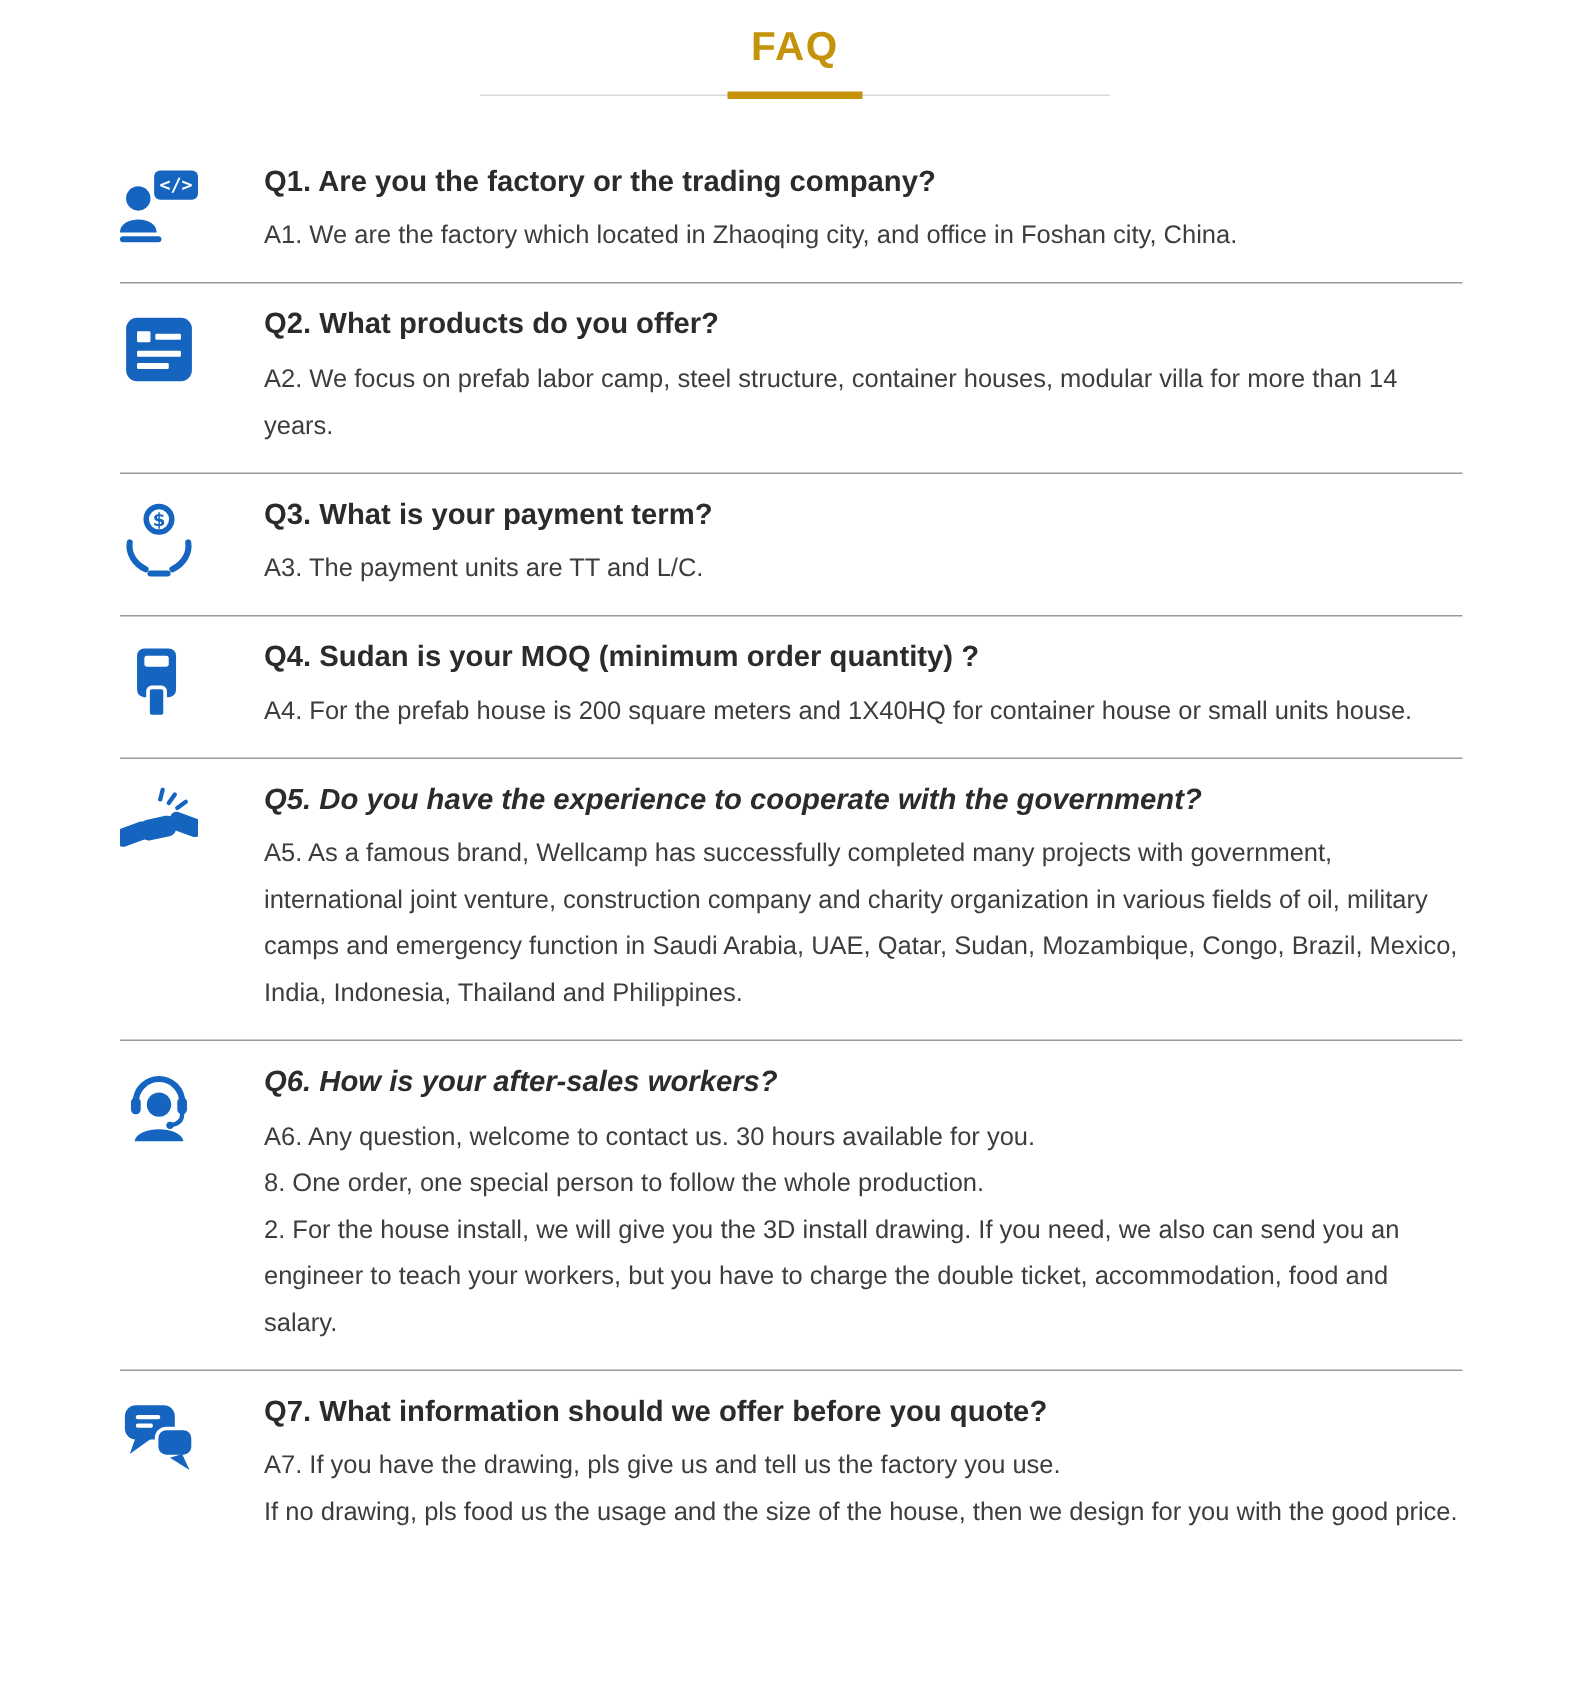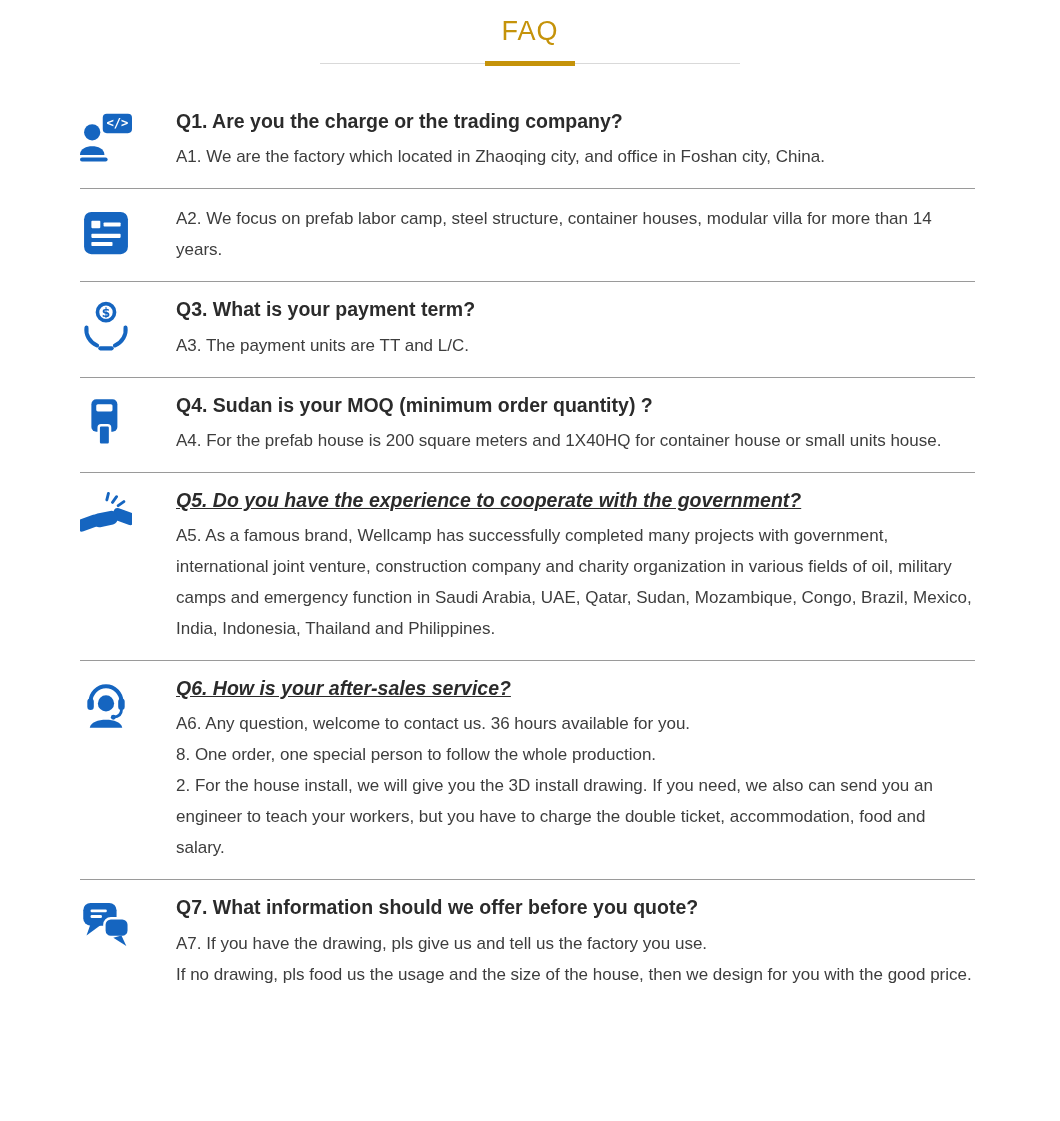--- a/index.html
+++ b/index.html
@@ -10,21 +10,21 @@
     background: #ffffff;
     font-family: "Liberation Sans", sans-serif;
     color: #333;
   }
   .faq-header { padding-top: 16px; }
   .faq-title {
     margin: 0 0 16px 0;
     text-align: center;
     color: var(--accent-gold, #c5930a);
     font-size: 27px;
-    font-weight: normal;
+    font-weight: bold;
     letter-spacing: 1px;
   }
   .title-rule {
     width: 420px;
     height: 1px;
     background: #d9d9d9;
     margin: 0 auto;
     position: relative;
   }
   .gold-bar {
@@ -51,21 +51,21 @@
   }
   .icon svg { width: 52px; height: 50px; display: block; }
   .content-cell { flex: 1; min-width: 0; }
   .question {
     margin: 0 0 6px 0;
     font-size: 19.5px;
     line-height: 1.4;
     color: var(--question-color, #2b2b2b);
     font-weight: bold;
   }
-  .question.italic { font-style: italic; text-decoration: underline; }
+  .question.italic { font-style: italic; }
   .answer p {
     margin: 0;
     font-size: 17px;
     line-height: 31px;
     color: var(--answer-color, #3d3d3d);
   }
 </style>
 </head>
 <body>
 
@@ -79,36 +79,37 @@
   <main class="faq-list" id="faq-list">
   <section class="faq-item">
     <div class="icon-cell"><span class="icon"><svg viewBox="0 0 64 60" fill="currentColor">
               <rect x="28" y="0" width="36" height="24" rx="5"></rect>
               <text x="46" y="17" font-size="15" font-weight="bold" fill="#fff" text-anchor="middle" font-family="DejaVu Sans Mono, monospace">&lt;/&gt;</text>
               <circle cx="15" cy="23" r="10"></circle>
               <path d="M0 50 C1 37 29 37 30 50 L30 51 L0 51 Z"></path>
               <rect x="0" y="54" width="34" height="5" rx="2.5"></rect>
             </svg></span></div>
     <div class="content-cell">
-      <h2 class="question">Q1. Are you the charge or the trading company?</h2>
+      <h2 class="question">Q1. Are you the factory or the trading company?</h2>
       <div class="answer">
             <p>A1. We are the factory which located in Zhaoqing city, and office in Foshan city, China.</p>
           </div>
     </div>
   </section>
 
   <section class="faq-item">
     <div class="icon-cell"><span class="icon"><svg viewBox="0 0 64 60" fill="currentColor">
               <rect x="5" y="4" width="54" height="52" rx="9"></rect>
               <rect x="14" y="15" width="11" height="9" rx="1" fill="#fff"></rect>
               <rect x="29" y="17" width="21" height="5" rx="1" fill="#fff"></rect>
               <rect x="14" y="31" width="36" height="5" rx="1" fill="#fff"></rect>
               <rect x="14" y="41" width="26" height="5" rx="1" fill="#fff"></rect>
             </svg></span></div>
     <div class="content-cell">
+      <h2 class="question">Q2. What products do you offer?</h2>
       <div class="answer">
             <p>A2. We focus on prefab labor camp, steel structure, container houses, modular villa for more than 14 years.</p>
           </div>
     </div>
   </section>
 
   <section class="faq-item">
     <div class="icon-cell"><span class="icon"><svg viewBox="0 0 64 60" fill="currentColor">
               <circle cx="32" cy="13" r="10.5" fill="none" stroke="currentColor" stroke-width="4.5"></circle>
               <text x="32" y="18.5" font-size="15" font-weight="bold" text-anchor="middle" font-family="DejaVu Sans, sans-serif">$</text>
@@ -157,23 +158,23 @@
     <div class="icon-cell"><span class="icon"><svg viewBox="0 0 64 60" fill="currentColor">
               <path d="M13 26 a19 19 0 0 1 38 0" fill="none" stroke="currentColor" stroke-width="5"></path>
               <rect x="9" y="22" width="8" height="14" rx="4"></rect>
               <rect x="47" y="22" width="8" height="14" rx="4"></rect>
               <circle cx="32" cy="28" r="10"></circle>
               <path d="M51 36 q0 8 -10 9" fill="none" stroke="currentColor" stroke-width="3.5" stroke-linecap="round"></path>
               <circle cx="41" cy="45" r="3"></circle>
               <path d="M12 58 c2 -13 38 -13 40 0 Z"></path>
             </svg></span></div>
     <div class="content-cell">
-      <h2 class="question italic">Q6. How is your after-sales service?</h2>
+      <h2 class="question italic">Q6. How is your after-sales workers?</h2>
       <div class="answer">
-            <p>A6. Any question, welcome to contact us. 36 hours available for you.</p>
+            <p>A6. Any question, welcome to contact us. 30 hours available for you.</p>
             <p>8. One order, one special person to follow the whole production.</p>
             <p>2. For the house install, we will give you the 3D install drawing. If you need, we also can send you an engineer to teach your workers, but you have to charge the double ticket, accommodation, food and salary.</p>
           </div>
     </div>
   </section>
 
   <section class="faq-item">
     <div class="icon-cell"><span class="icon"><svg viewBox="0 0 64 60" fill="currentColor">
               <rect x="4" y="4" width="41" height="28" rx="9"></rect>
               <polygon points="13,30 8,44 26,31"></polygon>

